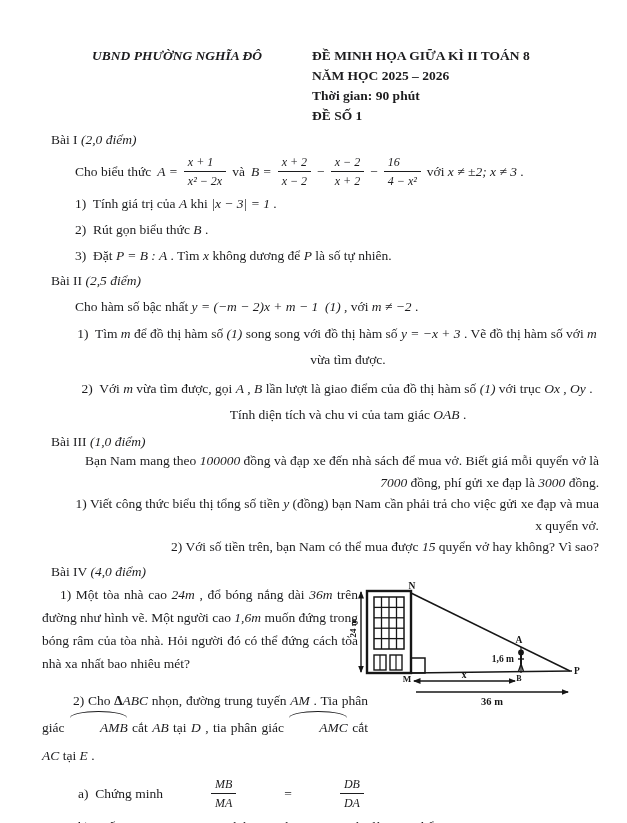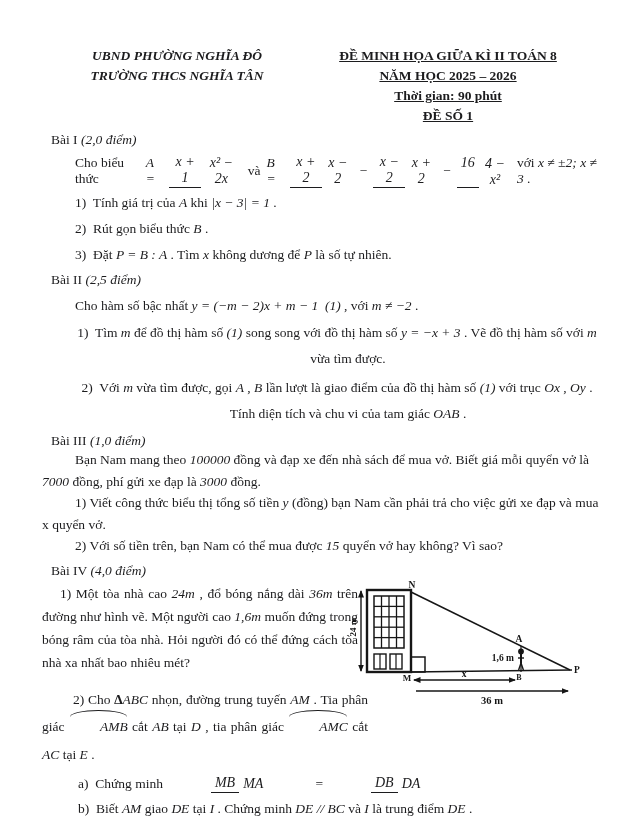--- a/index.html
+++ b/index.html
@@ -6,46 +6,46 @@
   body {
     width:627px; height:823px; background:#ffffff; overflow:hidden;
     font-family:"Liberation Serif", serif; font-size:13.5px; color:#1c1c1e;
     -webkit-font-smoothing:antialiased;
   }
   .page { padding:46px 28px 0 42px; position:relative; }
 
   
   .header { display:flex; font-weight:bold; }
   .header-left { width:270px; text-align:center; line-height:20px;font-style:italic; }
-  .header-right { width:272px; text-align:center; line-height:20px;text-decoration:underline; }
+  .header-right { width:272px; text-align:left; line-height:20px; }
   .hline { white-space:nowrap; }
 
   
   .sec-title { font-weight:normal; margin-top:5px; line-height:17px;margin-left:9px; }
   .sec-points { font-style:italic; }
 
   
   .line { line-height:22px; }
   .ind { padding-left:33px; }
   .hang { padding-left:55px; text-indent:-22px;text-align:center; }
-  .firstind { text-indent:33px; }
+  .firstind { text-indent:33px;text-align:right; }
 
   .seg-i { font-style:italic; }
   .seg-b { font-weight:bold; }
   .seg-arc { font-style:italic; position:relative; display:inline-block; }
   .seg-arc::after {
     content:""; position:absolute; left:1px; right:1px; top:-3px; height:6px;
     border-top:1.3px solid #1c1c1e;
     border-radius:50% 50% 0 0 / 100% 100% 0 0;
   }
 
   
   .mathline { display:flex; align-items:center; gap:6px; margin-top:6px; }
-  .frac { display:inline-flex; flex-direction:row; text-align:center;
-          font-style:italic; line-height:16px; font-size:14px; }
+  .frac { display:inline-flex; flex-direction:column; 
+          font-style:italic; line-height:16px; font-size:12px; }
   .frac .num { padding:0 4px 1px 4px; border-bottom:1.2px solid #1c1c1e; }
   .frac .den { padding:1px 4px 0 4px; }
 
   
   .bai1-items .line { margin-top:3px; line-height:23px; }
   .bai2-intro { margin-top:7px; }
   .bai2-item { line-height:26px; margin-top:3px; }
   .bai3 .line { line-height:21.5px; }
   .bai4-body { position:relative; margin-top:3px; }
   .bai4-item1 { width:316px; text-indent:18px; text-align:justify; line-height:23px; }
@@ -56,21 +56,20 @@
   .b-line { margin-left:36px; margin-top:5px; line-height:22px; }
 </style>
 </head>
 <body>
 
 <div class="page">
 
   <div class="header">
     <div class="header-left">
       <div class="hline">UBND PHƯỜNG NGHĨA ĐÔ</div>
-      <div class="hline">TRƯỜNG THCS NGHĨA TÂN</div>
     </div>
     <div class="header-right">
       <div class="hline">ĐỀ MINH HỌA GIỮA KÌ II TOÁN 8</div>
       <div class="hline">NĂM HỌC 2025 – 2026</div>
       <div class="hline">Thời gian: 90 phút</div>
       <div class="hline">ĐỀ SỐ 1</div>
     </div>
   </div>
 
   <div class="sec-title"><span>Bài I </span><span class="sec-points">(2,0 điểm)</span></div>

